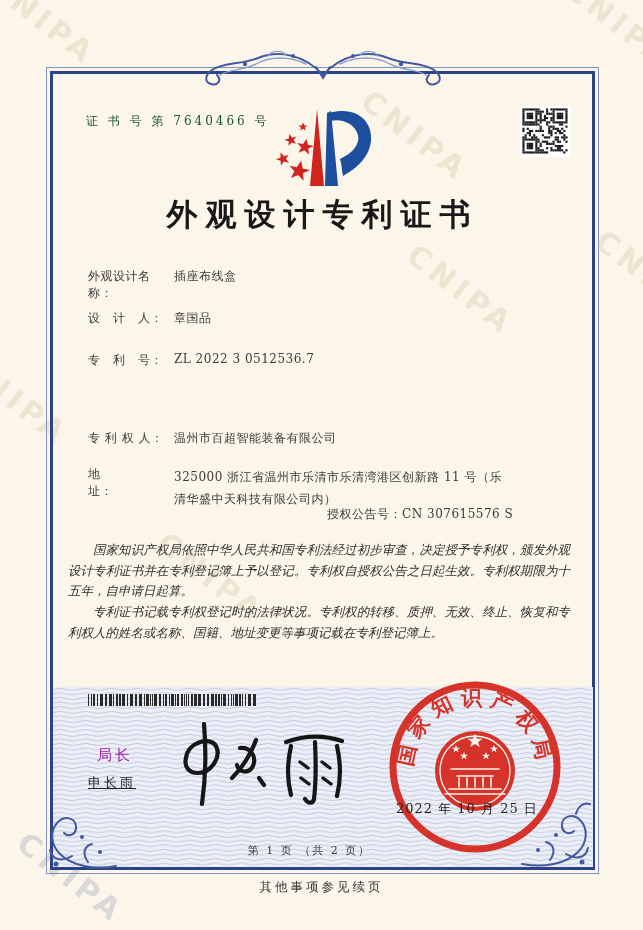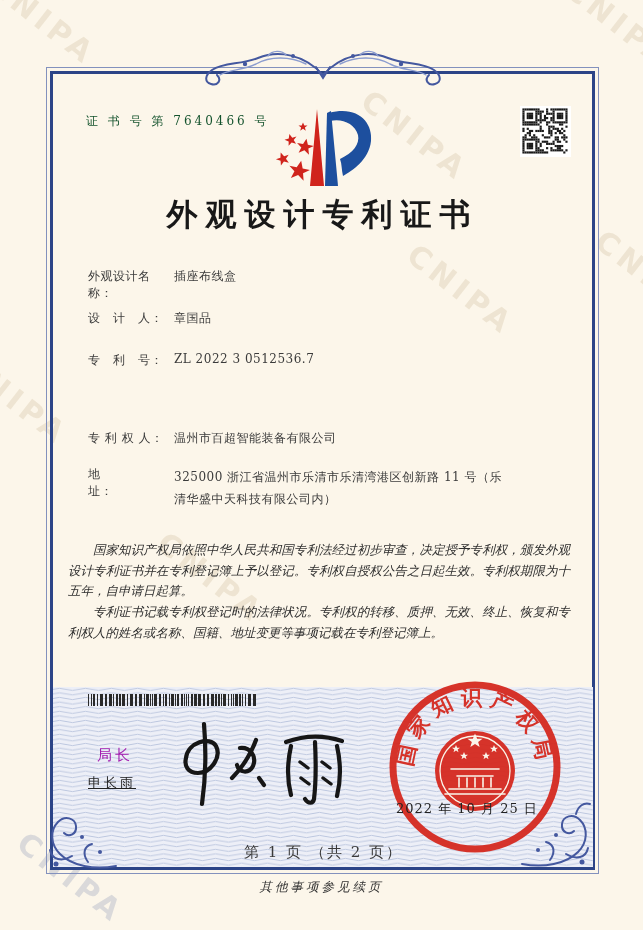--- a/index.html
+++ b/index.html
@@ -37,24 +37,24 @@
   .wavy{position:absolute;left:53px;top:687px;width:540px;height:180px;}
   
   .barcode{position:absolute;left:88px;top:694px;width:170px;height:12px;}
   .sig-title{position:absolute;left:88px;top:746px;font-size:15px;letter-spacing:3px;
     color:#a21caf;font-family:"DejaVu Sans","Liberation Sans",sans-serif;margin-left:9px;}
   .sig-name{position:absolute;left:88px;top:774px;font-size:13px;letter-spacing:3px;
     color:#222;font-family:"DejaVu Sans","Liberation Sans",sans-serif;text-decoration:underline;}
   .signature{position:absolute;left:158px;top:718px;width:198px;height:92px;}
   .seal{position:absolute;left:387px;top:679px;width:176px;height:176px;opacity:.94;}
   .seal-date{position:absolute;left:396px;top:800px;font-size:13px;letter-spacing:1px;color:#222;}
-  .page-info{position:absolute;left:48px;width:551px;top:843px;text-align:center;
-    font-size:15px;letter-spacing:2px;color:#3a3a3a;}
+  .page-info{position:absolute;left:34px;width:551px;top:843px;text-align:center;
+    font-size:11px;letter-spacing:2px;color:#3a3a3a;}
   .note{position:absolute;left:0;width:643px;top:879px;text-align:center;
-    font-size:12.5px;letter-spacing:3px;color:#333;font-style:italic;}
+    font-size:12.5px;letter-spacing:3px;color:#333;}
   
   .logo{position:absolute;left:270px;top:90px;}
   .qr{position:absolute;left:520px;top:106px;background:#fff;}
   .flourish-top{position:absolute;left:198px;top:42px;}
   .flourish-bl{position:absolute;left:42px;top:804px;}
   .flourish-br{position:absolute;left:520px;top:794px;}
 </style>
 </head>
 <body>
 
@@ -385,20 +385,23 @@
   <div class="row" style="top:352px">
     <span class="lab">专　利　号：</span><span class="val">ZL 2022 3 0512536.7</span>
   </div>
   <div class="row" style="top:430px">
     <span class="lab">专 利 权 人：</span><span class="val">温州市百超智能装备有限公司</span>
   </div>
   <div class="row addr" style="top:466px">
     <span class="lab">地　　　　址：</span><span class="val">325000 浙江省温州市乐清市乐清湾港区创新路 11 号（乐
 清华盛中天科技有限公司内）</span>
   </div>
+  <div class="row2" style="top:506px">
+    <span>授权公告号：</span><span>CN 307615576 S</span>
+  </div>
 
   <div class="body-text">
     <p>国家知识产权局依照中华人民共和国专利法经过初步审查，决定授予专利权，颁发外观设计专利证书并在专利登记簿上予以登记。专利权自授权公告之日起生效。专利权期限为十五年，自申请日起算。</p>
     <p>专利证书记载专利权登记时的法律状况。专利权的转移、质押、无效、终止、恢复和专利权人的姓名或名称、国籍、地址变更等事项记载在专利登记簿上。</p>
   </div>
 
   <svg class="barcode" id="barcode" width="170" height="12" viewBox="0 0 170 12">
       <rect x="0" y="0" width="1" height="12" fill="#2a2a2a"></rect>
       <rect x="3" y="0" width="1" height="12" fill="#2a2a2a"></rect>
       <rect x="5" y="0" width="2" height="12" fill="#2a2a2a"></rect>

